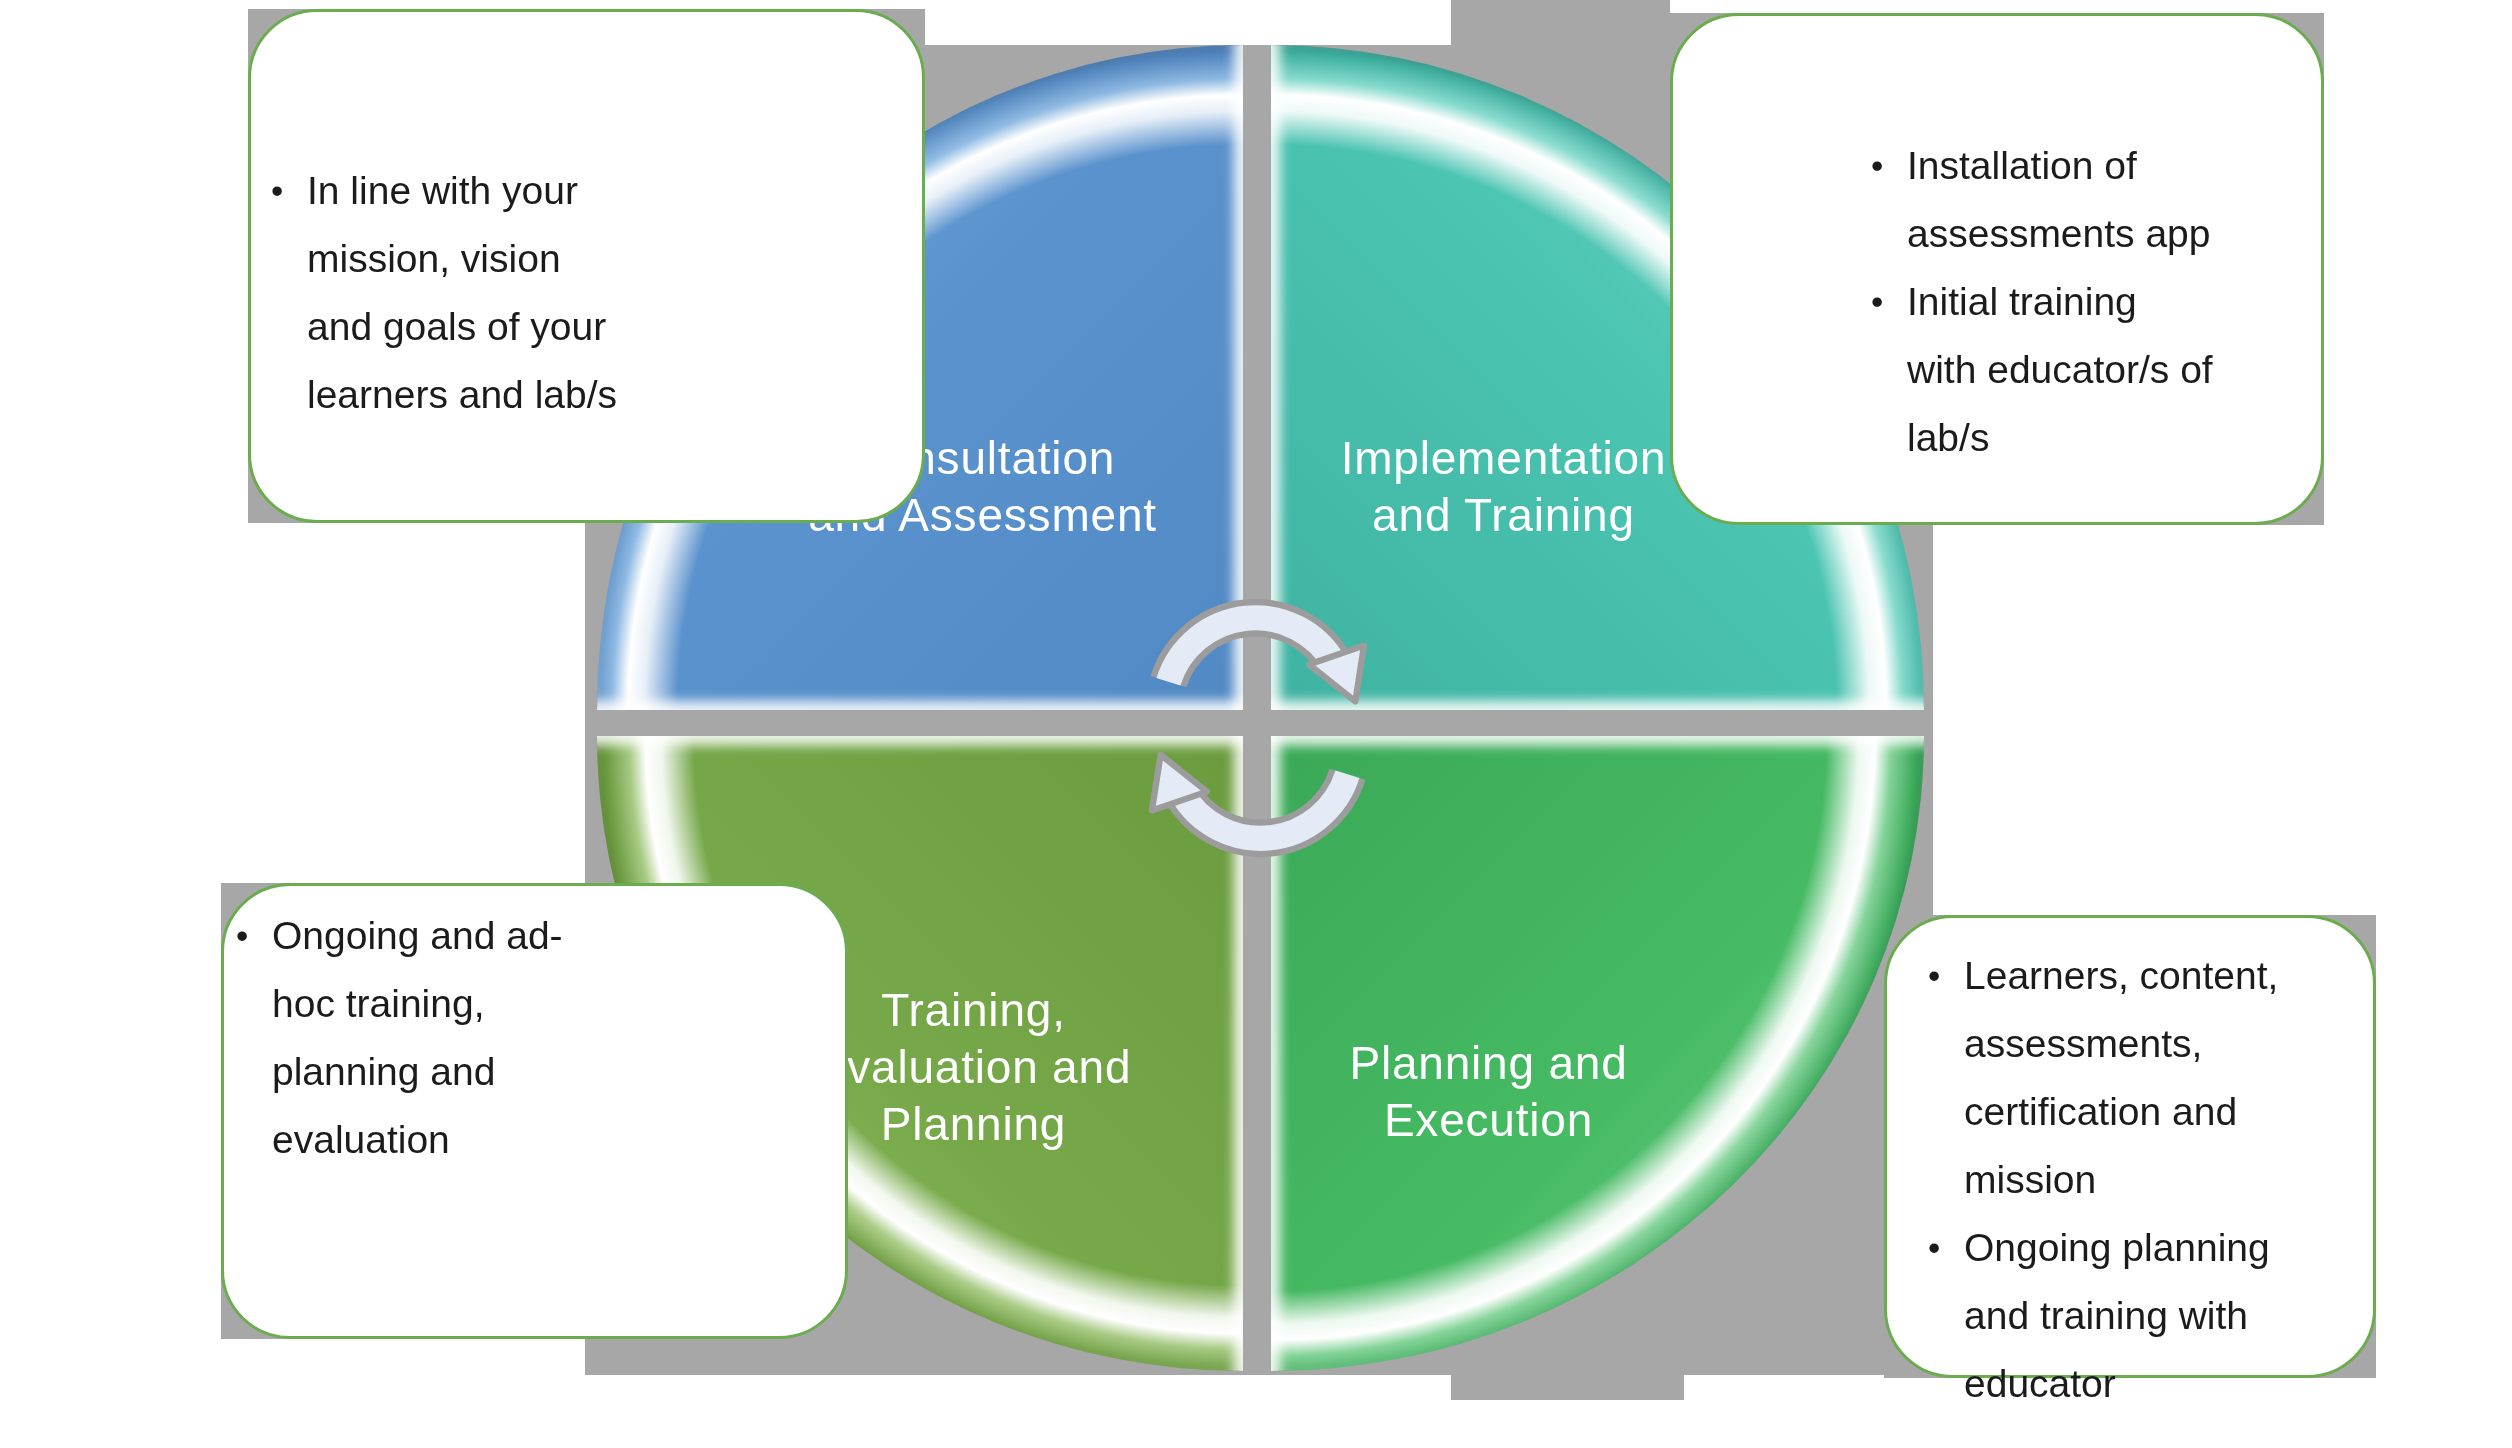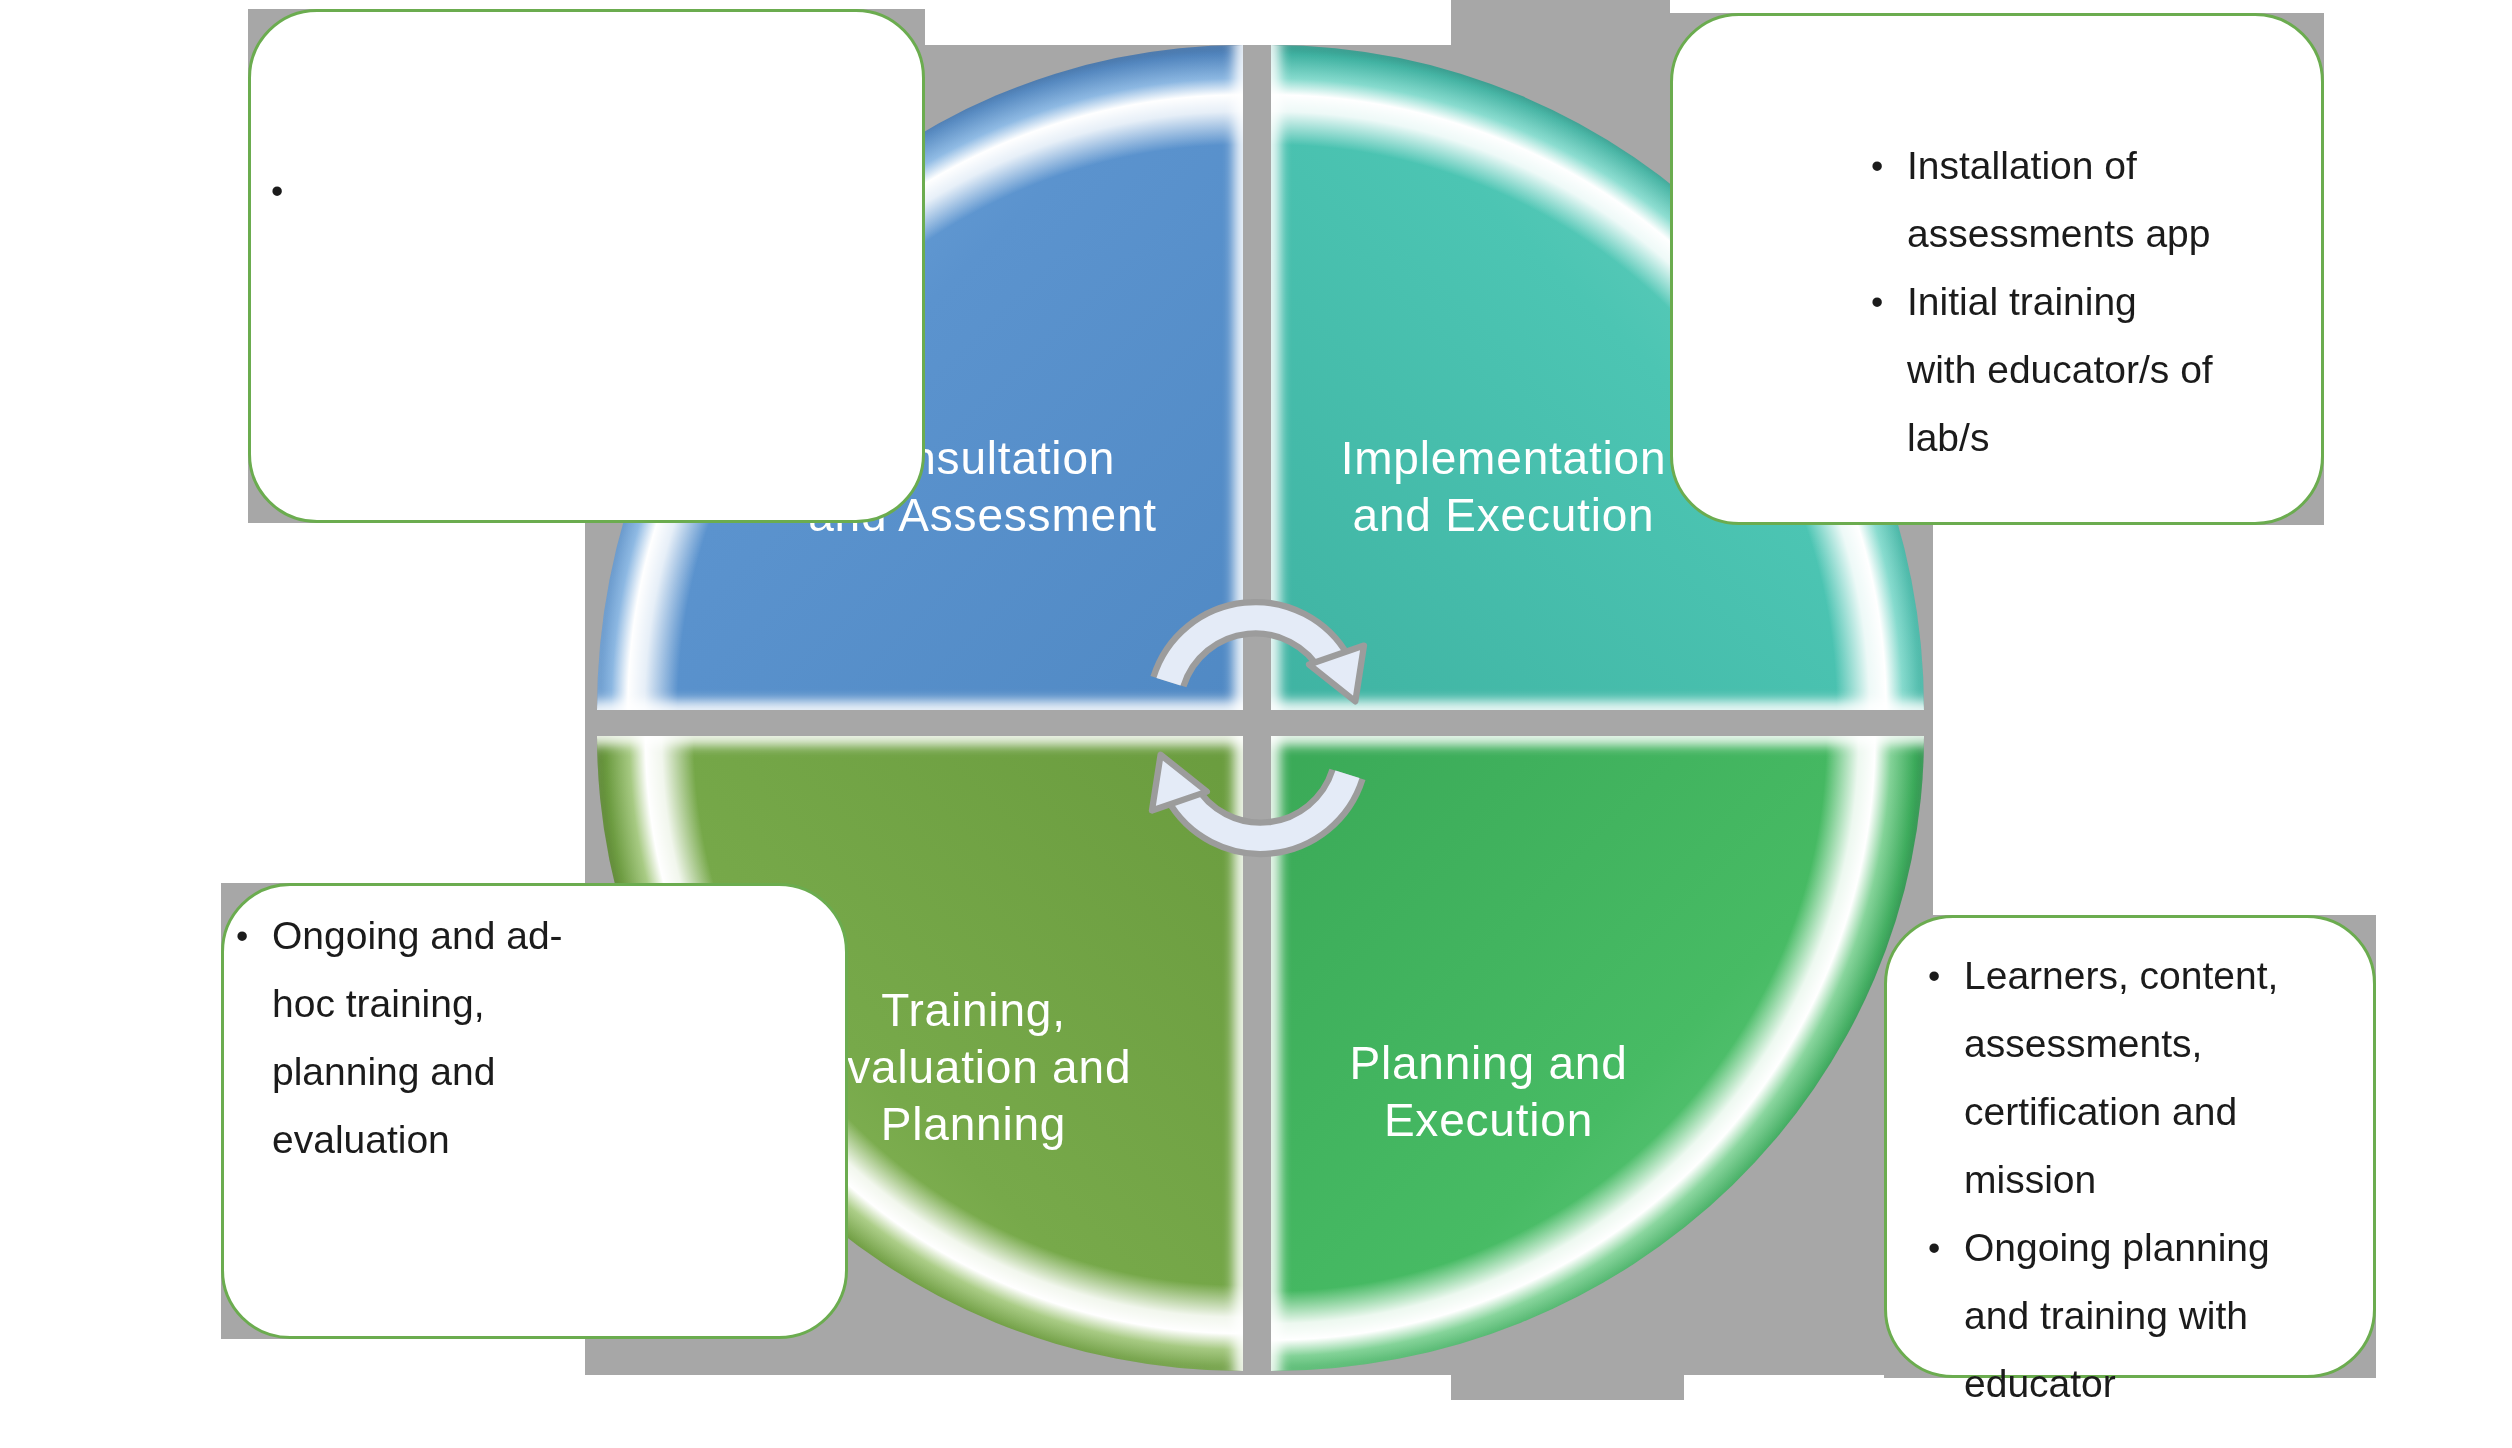--- a/index.html
+++ b/index.html
@@ -121,34 +121,37 @@
     <g>
       <path d="M 1716 986 A 116 116 0 0 1 1504 1008" fill="none" stroke="var(--arrow_outline)" stroke-width="48"></path>
       <path d="M 1716 986 A 116 116 0 0 1 1504 1008" fill="none" stroke="var(--arrow_fill)" stroke-width="32"></path>
       <polygon points="1467,1032 1537,1008 1478,961" fill="var(--arrow_fill)" stroke="var(--arrow_outline)" stroke-width="8" stroke-linejoin="round"></polygon>
     </g>
   </svg>
 
   <div class="q-label l1">Consultation
 and Assessment</div>
   <div class="q-label l2">Implementation
-and Execution</div>
+and Training</div>
   <div class="q-label l3">Training,
 Evaluation and
 Planning</div>
   <div class="q-label l4">Planning and
 Execution</div>
 
   <div class="callout c1"></div>
   <div class="callout c2"></div>
   <div class="callout c3"></div>
   <div class="callout c4"></div>
 
   <ul class="blist t1">
-      <li><span class="dot">•</span></li>
+      <li><span class="dot">•</span><span class="txt">In line with your
+mission, vision
+and goals of your
+learners and lab/s</span></li>
     </ul>
   <ul class="blist t2">
       <li><span class="dot">•</span><span class="txt">Installation of
 assessments app</span></li>
       <li><span class="dot">•</span><span class="txt">Initial training
 with educator/s of
 lab/s</span></li>
     </ul>
   <ul class="blist t3">
       <li><span class="dot">•</span><span class="txt">Ongoing and ad-

